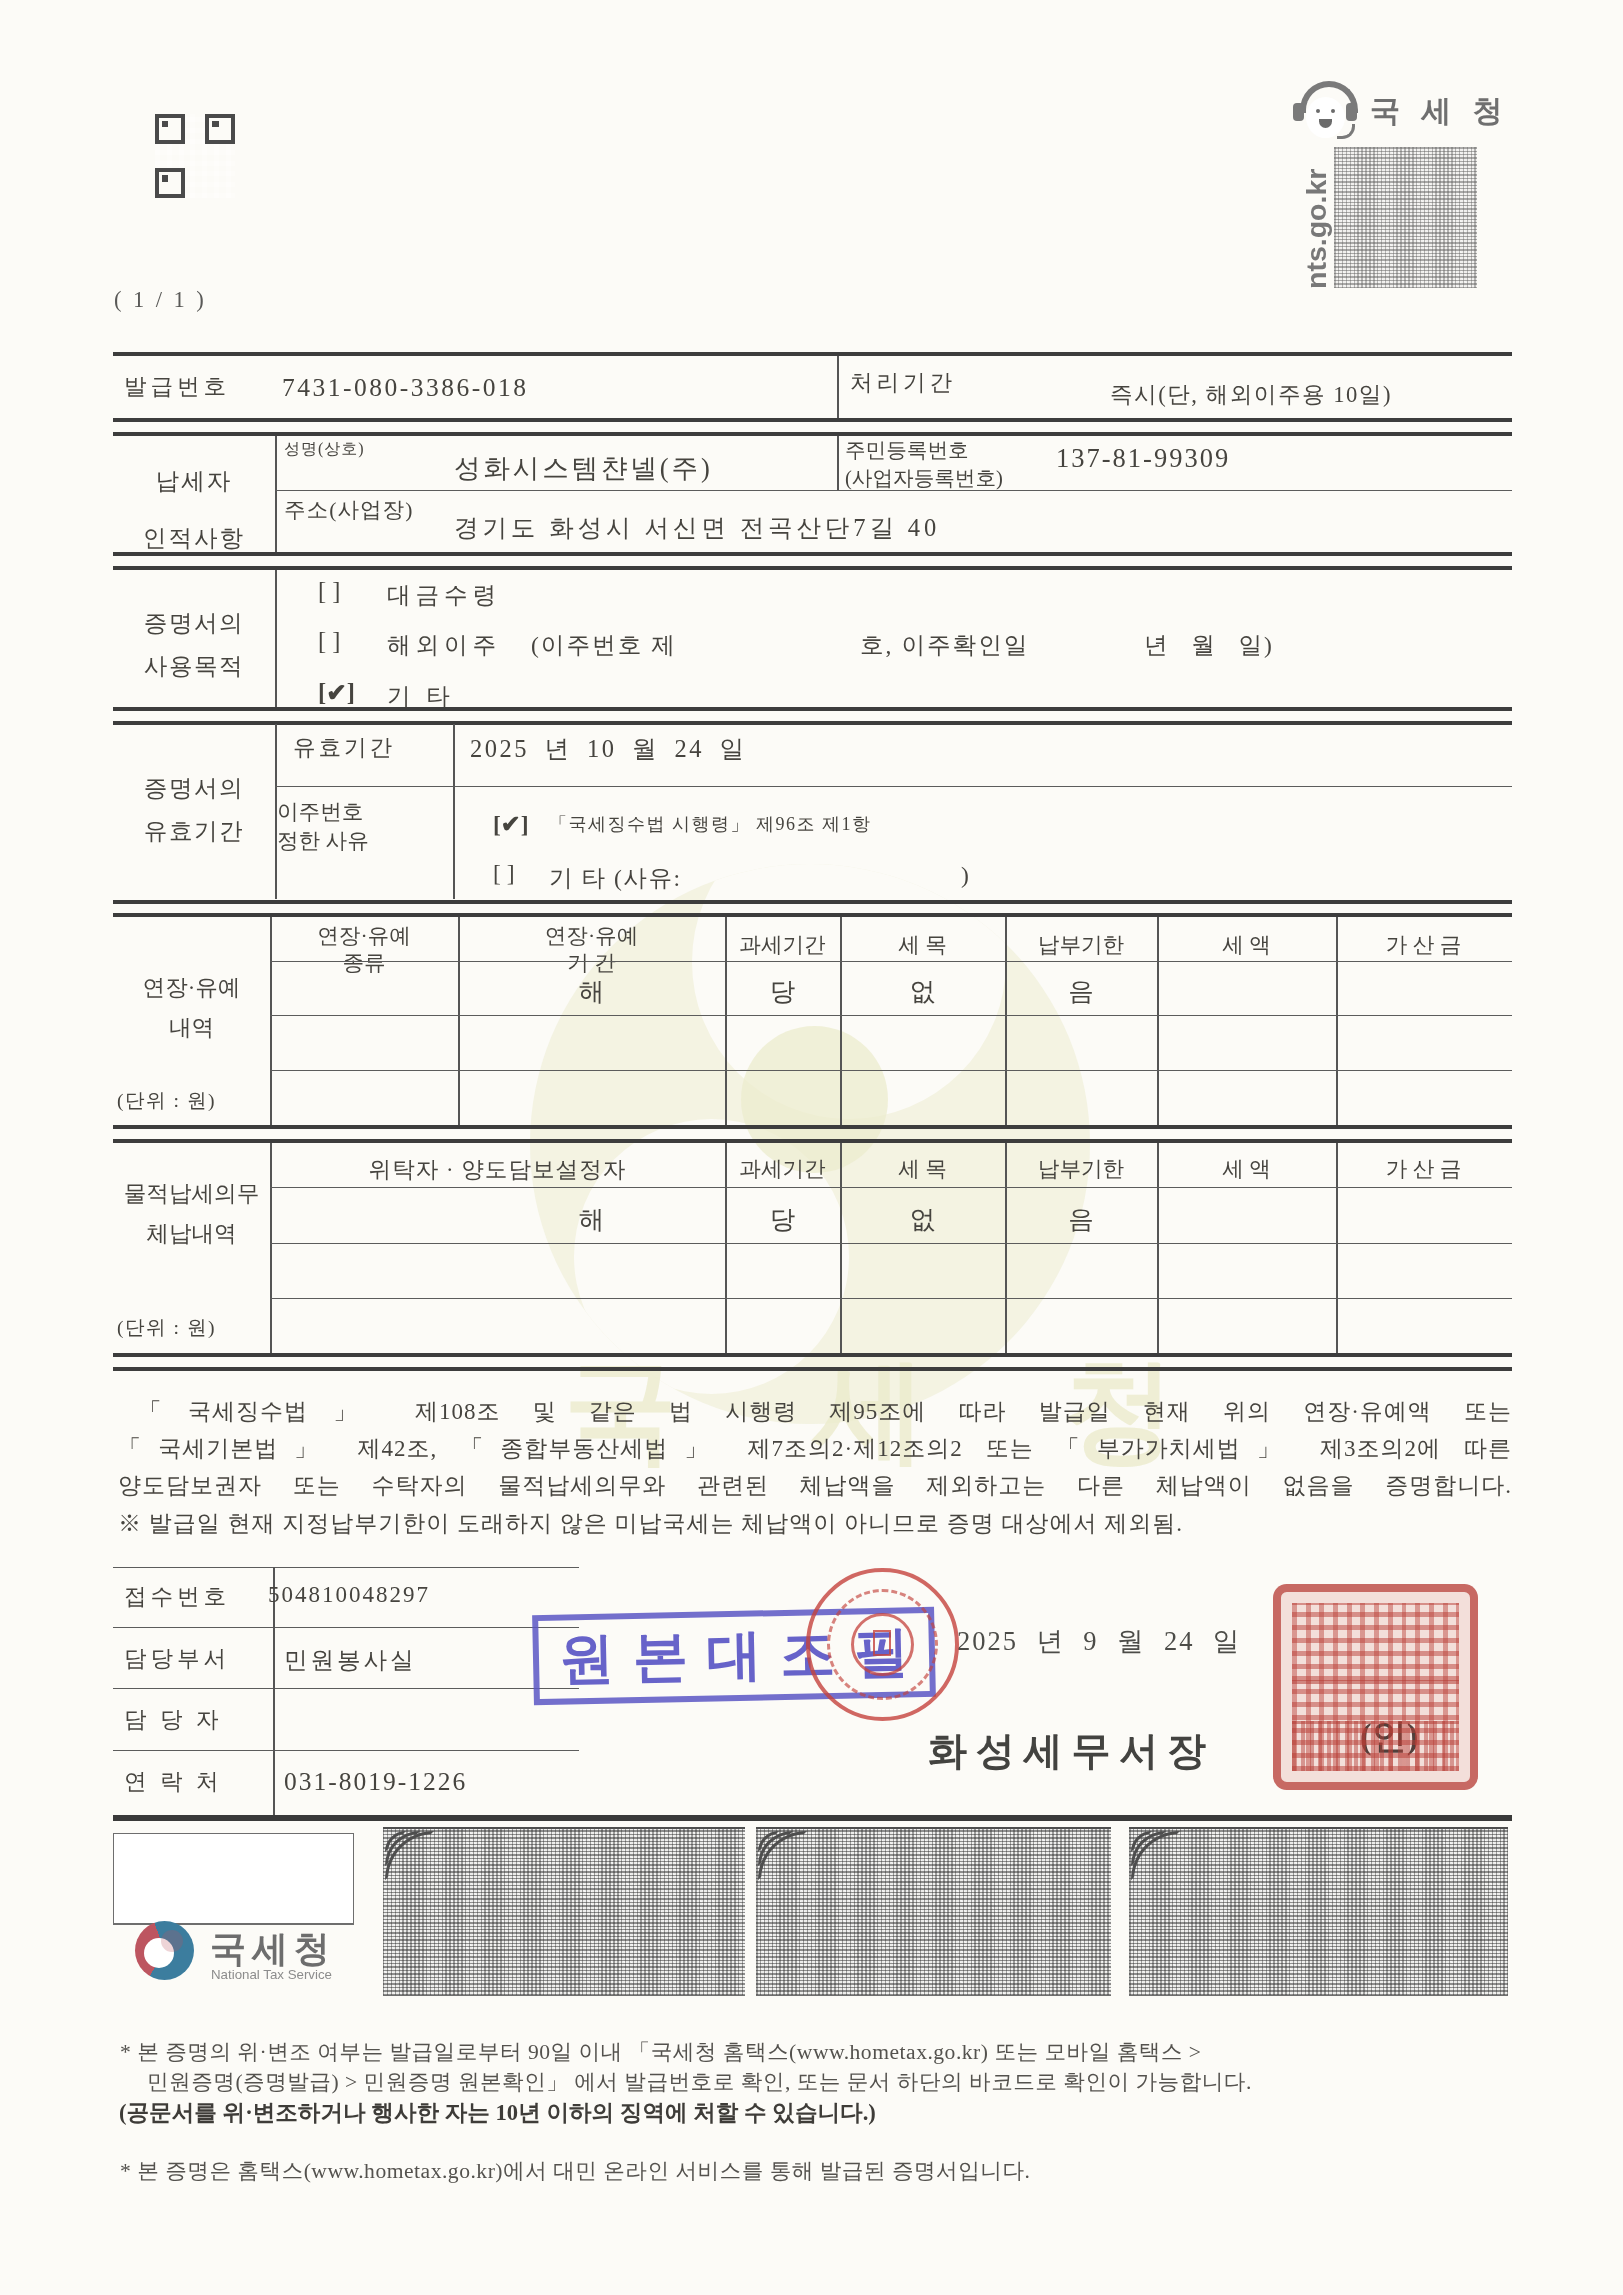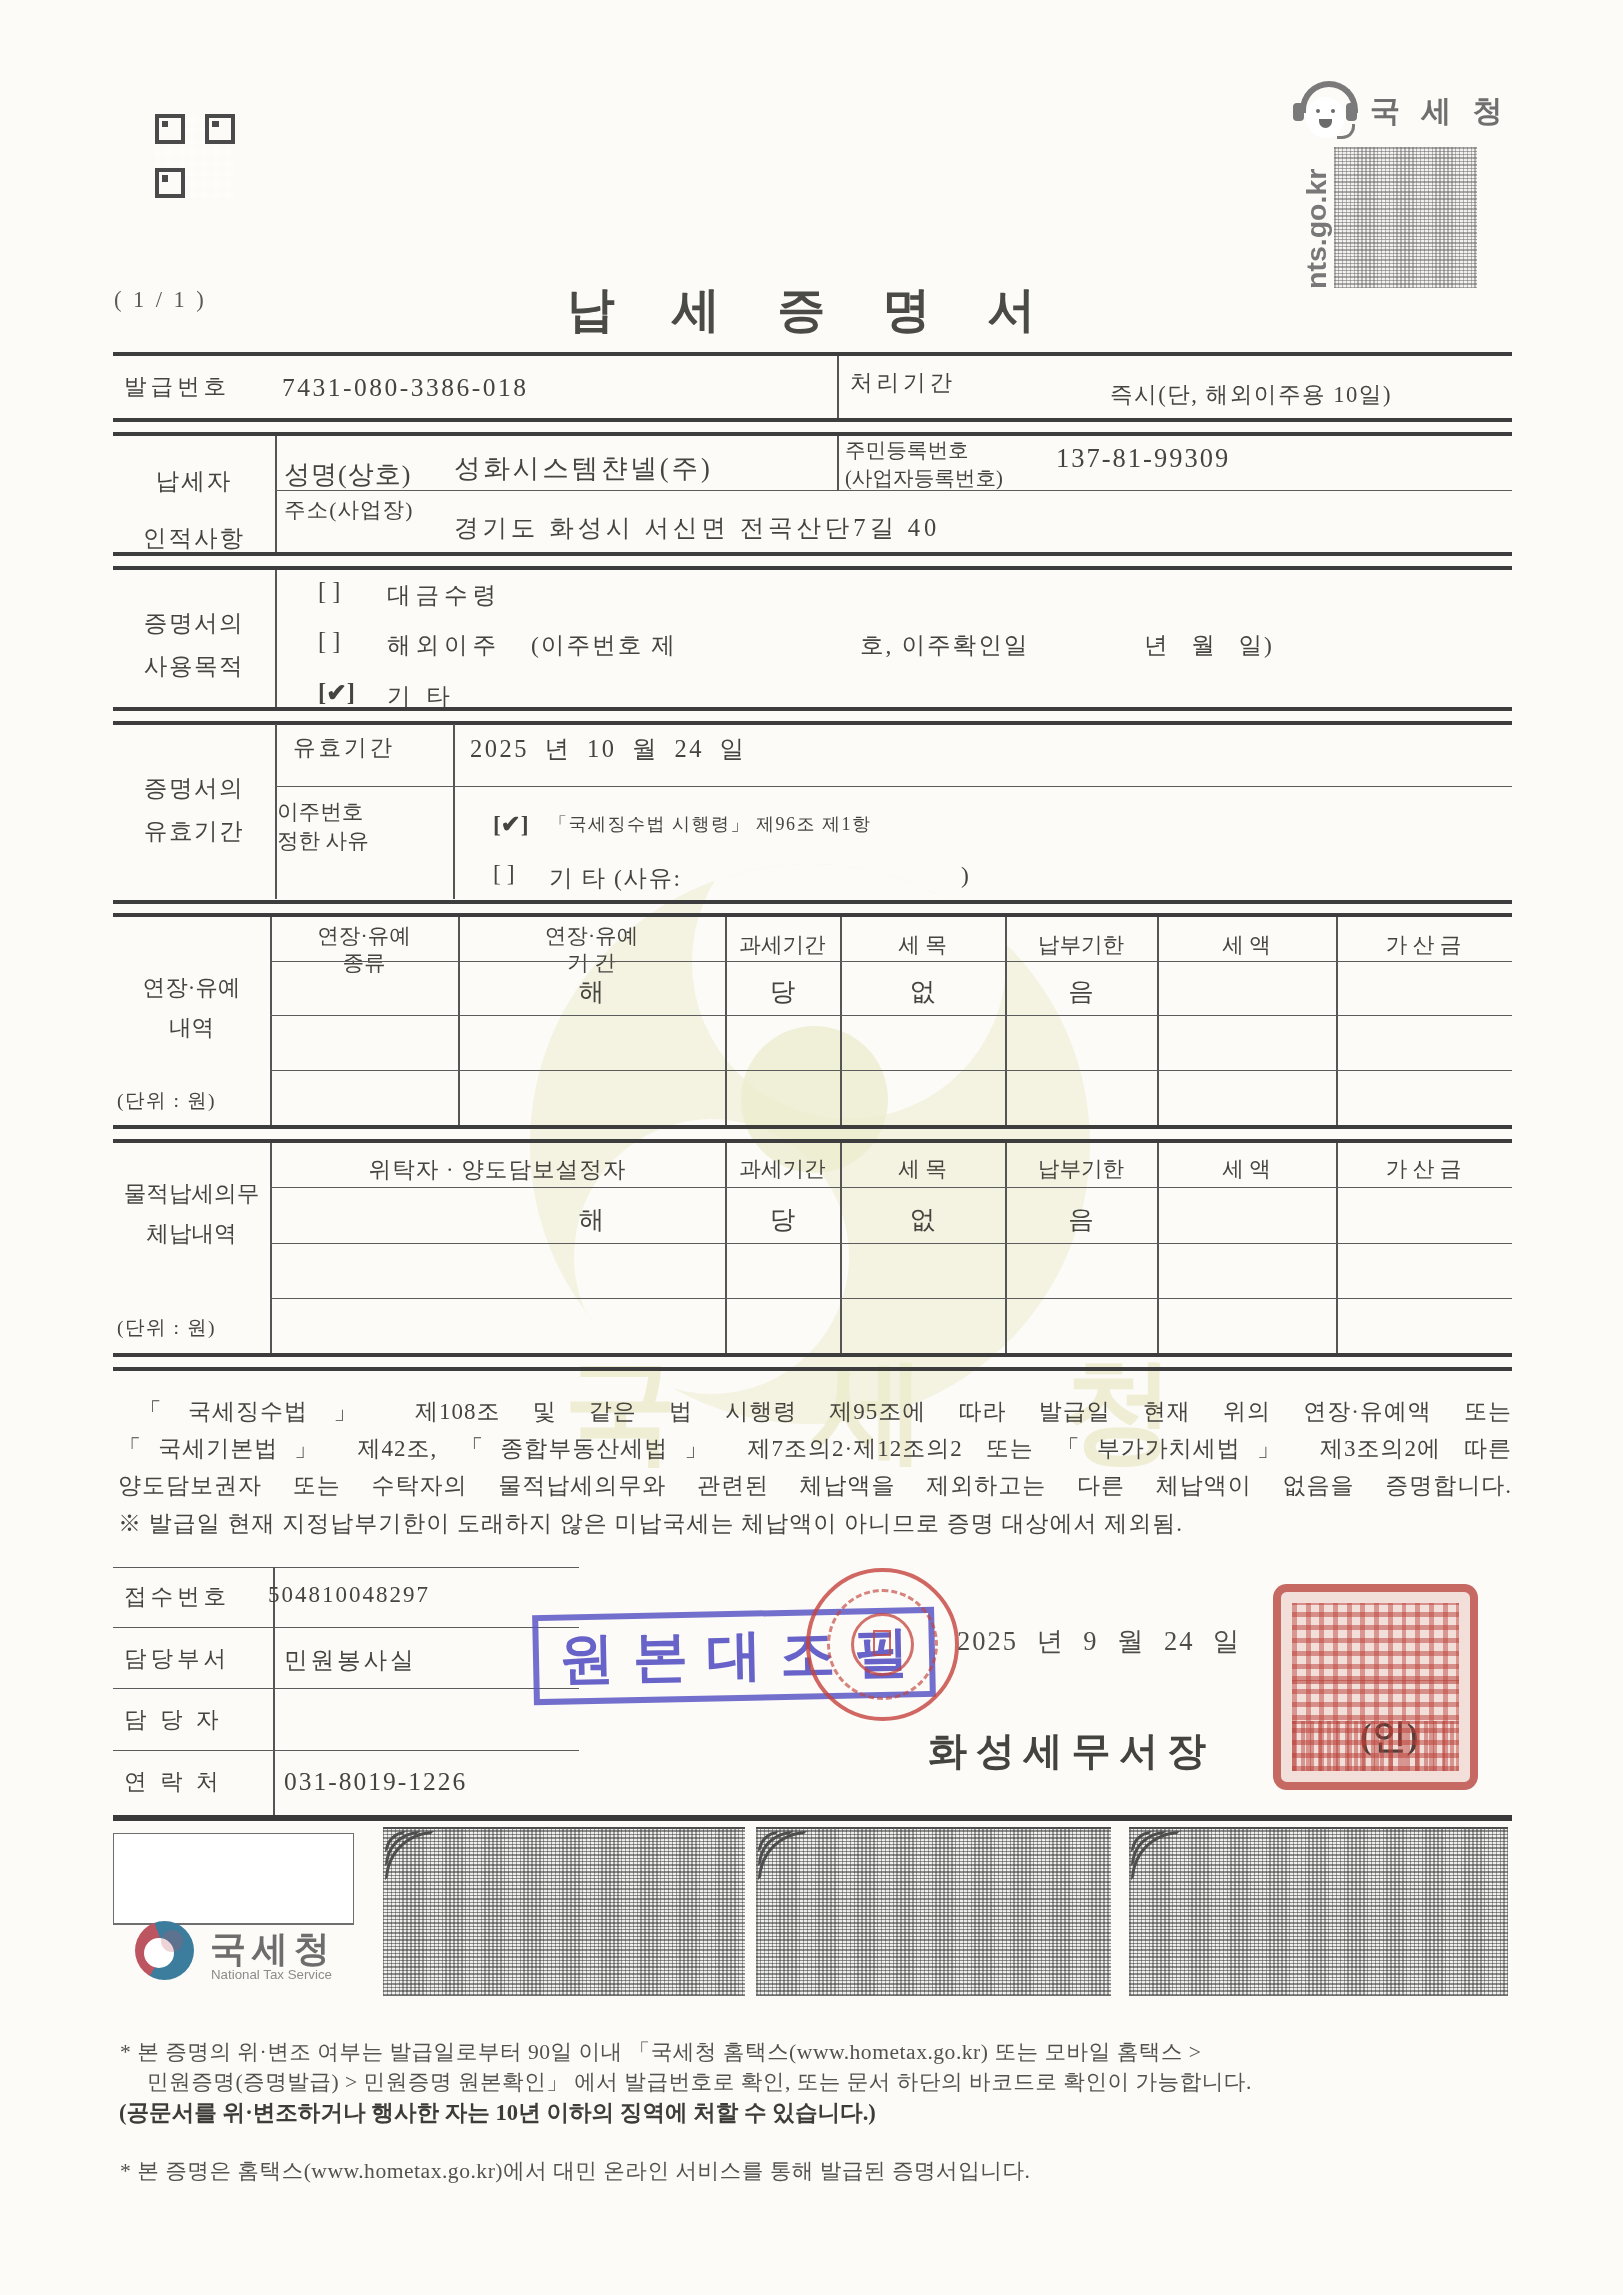--- a/index.html
+++ b/index.html
@@ -72,21 +72,20 @@
     <div class="abs" style="left:15.7px;top:17.7px;width:39px;height:41px;background:#fff;border-radius:50%;"></div>
     <div class="abs" style="left:25.5px;top:30px;width:4.4px;height:4.4px;background:#6b6b6b;border-radius:50%;"></div>
     <div class="abs" style="left:41px;top:30px;width:4.4px;height:4.4px;background:#6b6b6b;border-radius:50%;"></div>
     <div class="abs" style="left:28.5px;top:40px;width:13.7px;height:8.8px;background:#6b6b6b;border-radius:0 0 10.8px 10.8px;"></div>
     <div class="abs" style="left:47px;top:45px;width:14.7px;height:11.8px;border:3.9px solid #7a7a7a;border-top:none;border-left:none;border-radius:0 0 12.8px 0;"></div>
   </div>
   <div class="abs" style="left:1370px;top:91px;font-size:30px;font-weight:700;letter-spacing:6.9px;color:#6f6f6f;">국 세 청</div>
   <div class="abs" style="left:1300px;top:289px;font-size:28.5px;font-weight:700;color:#787878;transform:rotate(-90deg);transform-origin:0 0;font-family:'Liberation Sans','DejaVu Sans',sans-serif;">nts.go.kr</div>
   <div class="abs noise" style="left:1334px;top:147px;width:143px;height:141px;background-size:auto, auto, auto;opacity:.75;"></div>
 
-  <div class="abs" style="left:113px;top:278px;width:1399px;text-align:center;font-size:48px;font-weight:600;letter-spacing:22.6px;color:#4a4a46;">납 세 증 명 서</div>
 
   <div class="hr" style="top:352px;"></div>
   <div class="hr" style="top:418px;"></div>
   <div class="hr" style="top:432px;"></div>
   <div class="hr" style="top:552px;"></div>
   <div class="hr" style="top:566px;"></div>
   <div class="hr" style="top:707px;"></div>
   <div class="hr" style="top:721px;"></div>
   <div class="hr" style="top:900px;"></div>
   <div class="hr" style="top:913px;"></div>
@@ -97,21 +96,21 @@
 
   <div class="abs" style="left:124px;top:371px;font-size:22.6px;letter-spacing:3.9px;">발급번호</div>
   <div class="abs" style="left:282px;top:373px;font-size:25.5px;letter-spacing:2.5px;">7431-080-3386-018</div>
   <div class="vr" style="left:837px;top:356px;height:62px;"></div>
   <div class="abs" style="left:850px;top:367px;font-size:22.6px;letter-spacing:3.9px;">처리기간</div>
   <div class="abs" style="left:1110px;top:379px;font-size:22.6px;letter-spacing:1.5px;">즉시(단, 해외이주용 10일)</div>
 
   <div class="abs ml" style="left:113px;top:453px;width:162px;font-size:23.6px;letter-spacing:2px;line-height:57px;">납세자
 인적사항</div>
   <div class="vr" style="left:275px;top:436px;height:116px;"></div>
-  <div class="abs" style="left:284px;top:439px;font-size:26px;letter-spacing:1px;margin-top:18px;">성명(상호)</div>
+  <div class="abs" style="left:284px;top:439px;font-size:16px;letter-spacing:1px;">성명(상호)</div>
   <div class="abs" style="left:454px;top:450px;font-size:26.5px;letter-spacing:2.9px;">성화시스템챤넬(주)</div>
   <div class="vr" style="left:837px;top:436px;height:54px;"></div>
   <div class="abs ml" style="left:845px;top:437px;width:211px;font-size:20.6px;line-height:27.5px;text-align:left;">주민등록번호
 (사업자등록번호)</div>
   <div class="abs" style="left:1056px;top:443px;font-size:26.5px;letter-spacing:2px;">137-81-99309</div>
   <div class="hr thin" style="top:490px;left:275px;width:1237px;"></div>
   <div class="abs" style="left:284px;top:495px;font-size:21.6px;letter-spacing:1px;">주소(사업장)</div>
   <div class="abs" style="left:454px;top:511px;font-size:24.5px;letter-spacing:3.9px;">경기도 화성시 서신면 전곡산단7길 40</div>
 
   <div class="abs ml" style="left:113px;top:602px;width:162px;font-size:23.6px;letter-spacing:1.5px;line-height:43px;">증명서의

